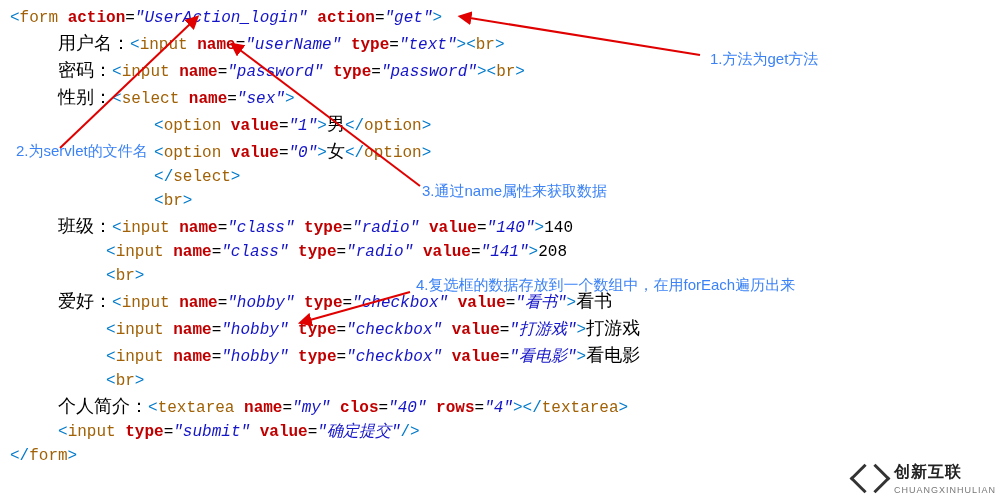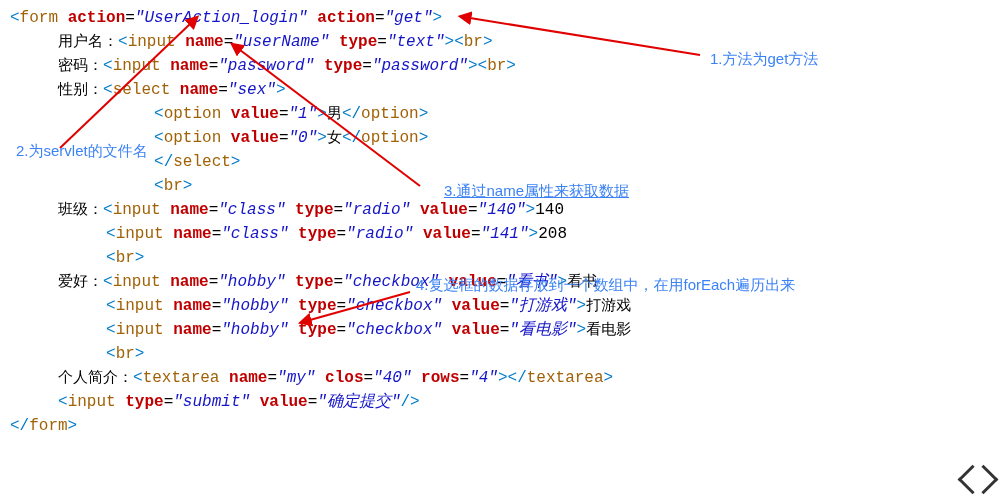--- a/index.html
+++ b/index.html
@@ -20,21 +20,21 @@
     top: 6px;
     left: 10px;
     white-space: pre;
   }
   .bkt   { color: #007acc; } 
   .tag   { color: #a16207; font-weight: 500; } 
   .attr  { color: #c00000; font-weight: bold; } 
   .eq    { color: #000; }
   .val   { color: #1414c8; font-style: italic; }
   .txt   { color: #000; text-align: center; }
-  .lbl   { color: #000; font-family: "Microsoft YaHei","SimSun",sans-serif; font-size:15px; }
+  .lbl   { color: #000; font-family: "Microsoft YaHei","SimSun",sans-serif; font-size:18px; }
 
   .anno {
     position: absolute;
     color: #3b82f6;
     font-family: "Microsoft YaHei","SimSun",sans-serif;
     font-size: 15px;
     white-space: nowrap;
   }
 
   svg.arrows {
@@ -105,18 +105,22 @@
 
   <line x1="60" y1="148" x2="190" y2="24" stroke="#e00000" stroke-width="2" marker-end="url(#ah)"></line>
 
   <line x1="420" y1="186" x2="240" y2="50" stroke="#e00000" stroke-width="2" marker-end="url(#ah)"></line>
 
   <line x1="410" y1="292" x2="310" y2="320" stroke="#e00000" stroke-width="2" marker-end="url(#ah)"></line>
 </svg>
 
 <div class="anno" style="left:710px; top:48px;">1.方法为get方法</div>
 <div class="anno" style="left:16px;  top:140px;">2.为servlet的文件名</div>
-<div class="anno" style="left:444px; top:180px;text-decoration:underline;">3.通过name属性来获取数据</div>
+<div class="anno" style="left:422px; top:180px;">3.通过name属性来获取数据</div>
 <div class="anno" style="left:416px; top:274px;">4.复选框的数据存放到一个数组中，在用forEach遍历出来</div>
 
 <div class="logo">
   <div class="mark"></div>
+  <div>
+    <span class="brand">创新互联</span>
+    <span class="sub">CHUANGXINHULIAN</span>
+  </div>
 </div>
 
 </body></html>

